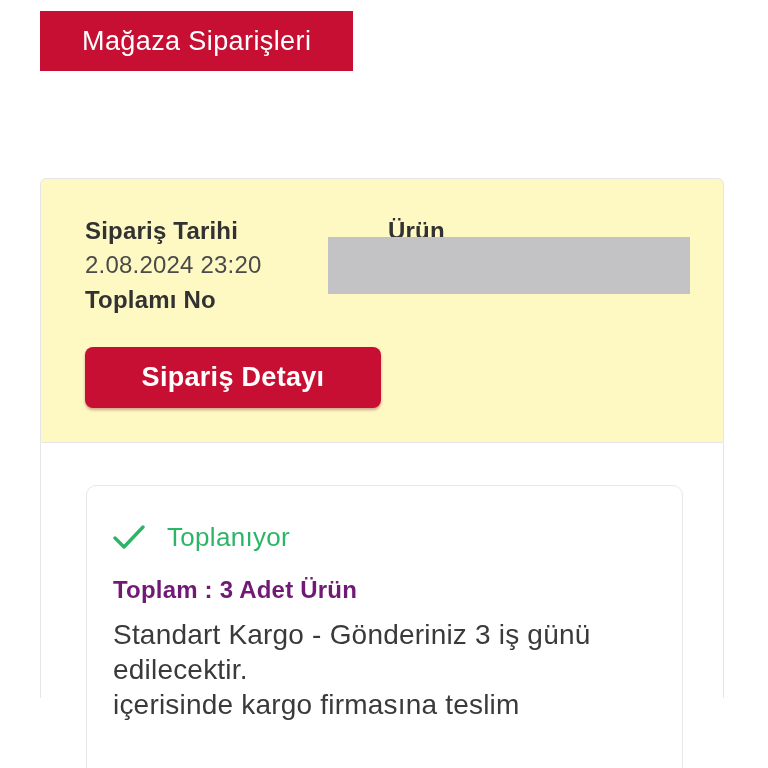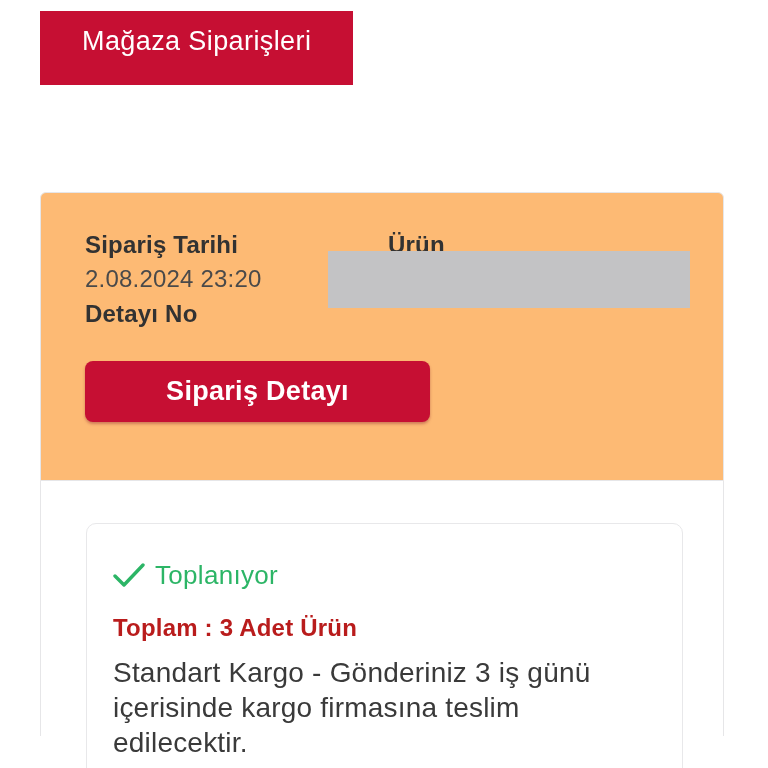--- a/index.html
+++ b/index.html
@@ -11,31 +11,31 @@
   }
   
   .banner{
     display:inline-block;
     margin:11px 0 0 40px;
     background:#c60f33;
     color:#ffffff;
     font-size:27px;
     font-weight:400;
     letter-spacing:.4px;
-    padding:15px 42px 29px 42px;
+    padding:15px 42px 15px 42px;
     line-height:30px;
   }
   
   .order-card{
     position:relative;
     margin:107px 44px 0 40px;
-    background:#fdba74;
+    background:#fef9c3;
     border:1px solid #e6e6e8;
     border-radius:6px 6px 0 0;
-    padding:34px 40px 58px 44px;
+    padding:34px 40px 34px 44px;
   }
   .row{
     display:grid;
     grid-template-columns:303px 1fr;
   }
   .field-label{
     font-size:24px;
     font-weight:bold;
     color:#323232;
     line-height:35px;
@@ -50,21 +50,21 @@
   .field-value.price{ color:#c60f33; }
   .redaction-box{
     position:absolute;
     left:287px; top:58px;
     width:362px; height:57px;
     background:#c3c3c5;
   }
   .detail-btn{
     display:block;
     margin-top:30px;
-    width:345px; height:61px;
+    width:296px; height:61px;
     background:#c60f33;
     color:#ffffff;
     border:none;
     border-radius:8px;
     font-family:"Liberation Sans", sans-serif;
     font-size:27px;
     font-weight:bold;
     letter-spacing:.3px;
     cursor:pointer;
     box-shadow:0 2px 3px rgba(120,8,35,.35);
@@ -82,33 +82,33 @@
     width:597px;
     height:400px;
     background:#ffffff;
     border:1px solid #e8e8ea;
     border-radius:10px;
     padding:36px 26px 0 26px;
   }
   .status-row{
     display:flex;
     align-items:center;
-    gap:10px;
+    gap:22px;
     line-height:30px;
   }
   .status-label{
     font-size:26px;
     color:#2cb566;
     letter-spacing:.3px;
   }
   .quantity-line{
     margin-top:23px;
     font-size:24px;
     font-weight:bold;
-    color:#b91c1c;
+    color:#701a75;
     line-height:30px;
     letter-spacing:.2px;
   }
   .shipping-note{
     margin-top:12px;
     font-size:28px;
     color:#3a3a3a;
     line-height:35px;
     letter-spacing:.2px;
   }
@@ -128,40 +128,40 @@
     </div>
     <div>
       <div class="field-label">Ürün</div>
     </div>
   </div>
 
   <div class="redaction-box"></div>
 
   <div class="row">
     <div>
-      <div class="field-label">Detayı No</div>
+      <div class="field-label">Toplamı No</div>
     </div>
   </div>
 
   <button class="detail-btn">Sipariş Detayı</button>
 </div>
 
 <div class="orders-section">
   <div class="status-card">
     <div class="status-row">
       <span style="display:inline-flex;">
         <svg width="32" height="26" viewBox="0 0 32 26">
           <polyline points="2,14 11,23 30,3" fill="none" stroke="#2cb566" stroke-width="3.4" stroke-linecap="round" stroke-linejoin="round"></polyline>
         </svg>
       </span>
       <span class="status-label">Toplanıyor</span>
     </div>
     <div class="quantity-line">Toplam : 3 Adet Ürün</div>
     <div class="shipping-note">
       <div>Standart Kargo - Gönderiniz 3 iş günü</div>
+      <div>edilecektir.</div>
       <div>içerisinde kargo firmasına teslim</div>
-      <div>edilecektir.</div>
     </div>
   </div>
 </div>
 
 
 
 
 </body></html>

